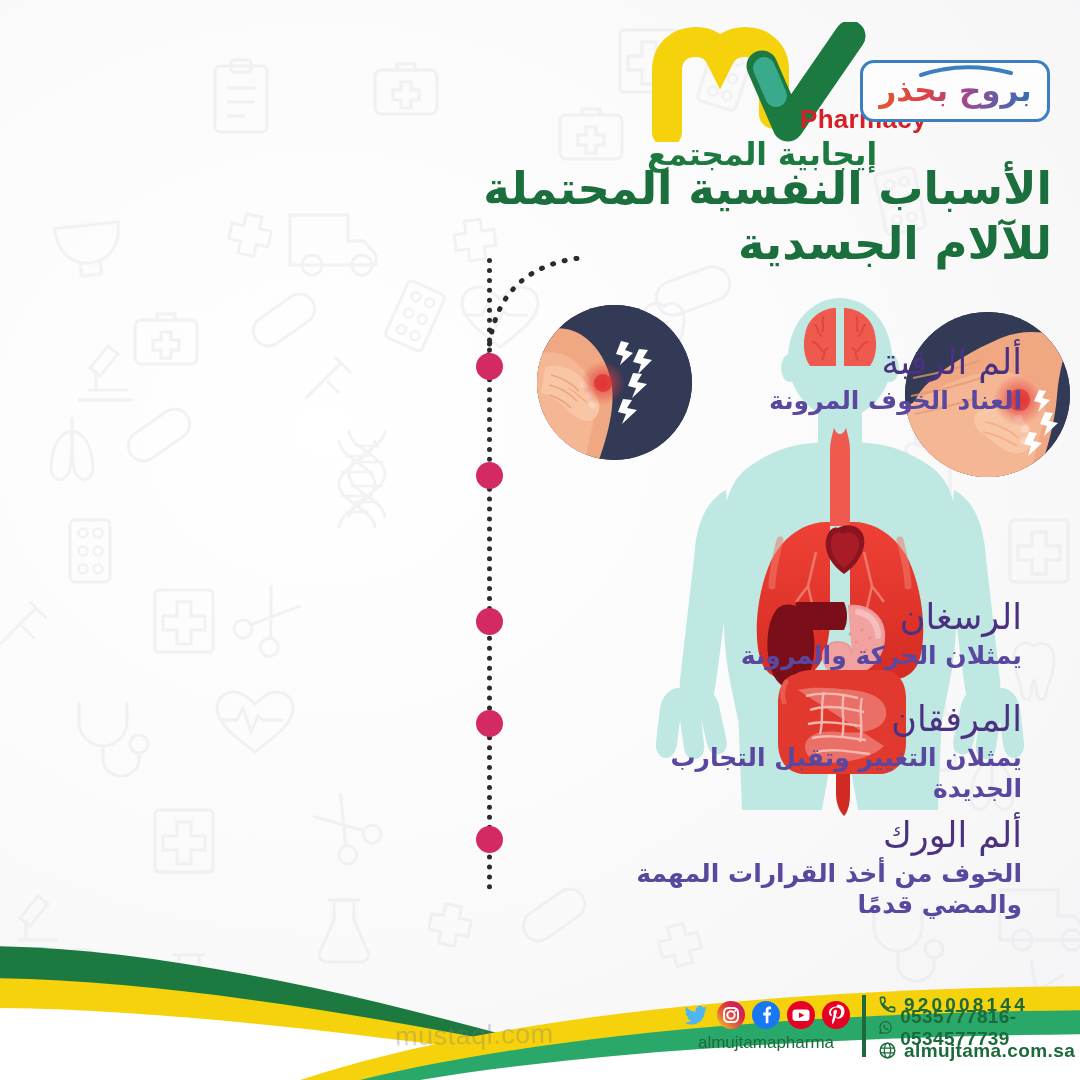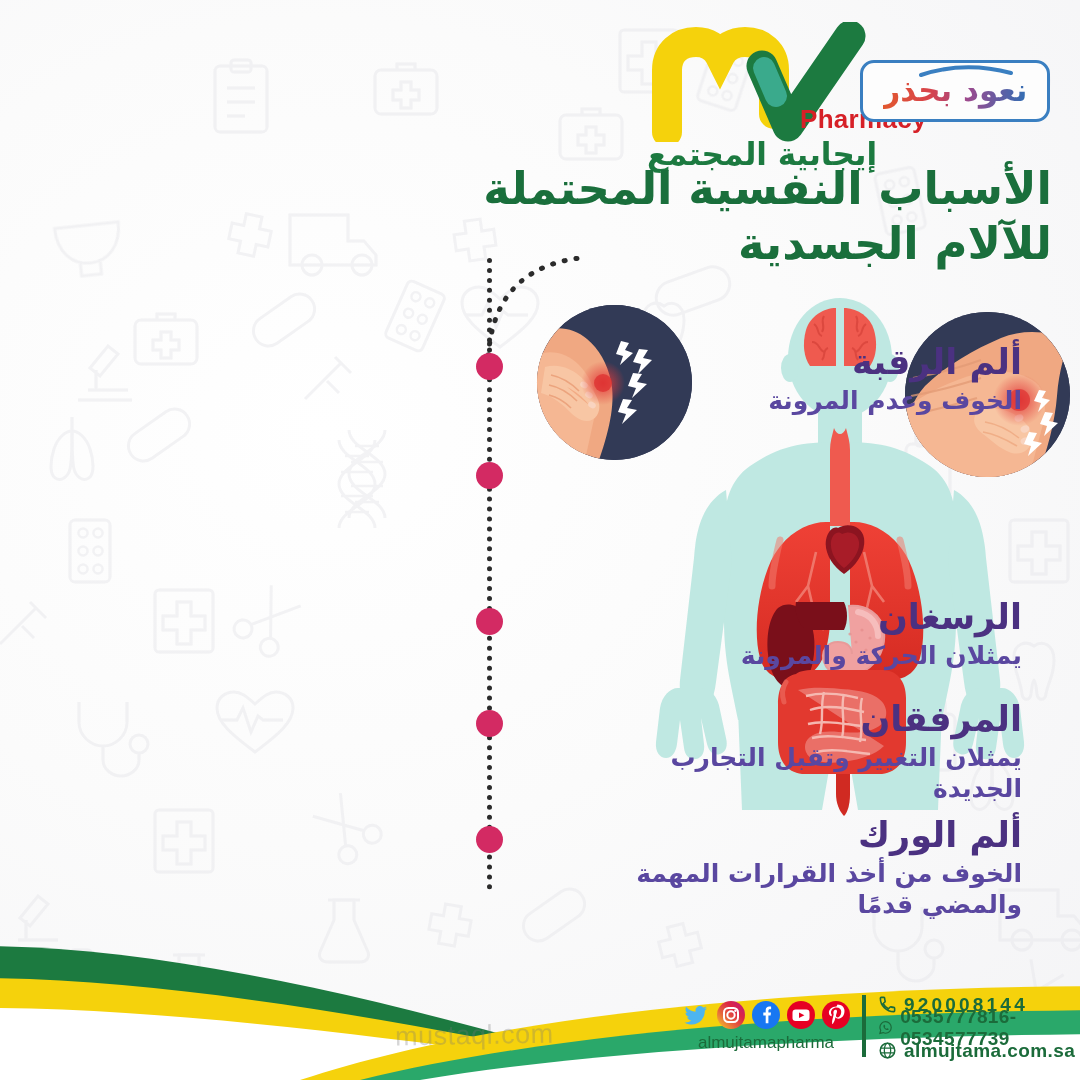--- a/index.html
+++ b/index.html
@@ -87,21 +87,21 @@
     left:476px;
   }
 
   
   .item{
     position:absolute; right:58px;
     width:430px; text-align:right; direction:rtl;
     color:#4b3a87;
   }
   .item .head{
-    font-size:35px; font-weight:bold; color:#4b3181;
+    font-size:35px; font-weight:normal; color:#4b3181;
     line-height:1.16; margin-bottom:2px;
   }
   .item .desc{
     font-size:25px; font-weight:bold; color:#5a47a0;
     line-height:1.26;
   }
 
   
   .figure-wrap{ position:absolute; left:600px; top:290px; width:480px; height:600px; }
 
@@ -314,21 +314,21 @@
       </svg>
       <div class="pharmacy-word">Pharmacy</div>
     </div>
     <div class="logo-sub">إيجابية المجتمع</div>
   </div>
 
   <div class="return-badge">
     <svg width="186" height="58" viewBox="0 0 186 58" style="position:absolute;inset:0;">
       <path d="M60 12 C90 2 120 2 150 10" stroke="#3a7fc1" stroke-width="4" fill="none" stroke-linecap="round"></path>
     </svg>
-    <span class="txt">نعود بحذر</span>
+    <span class="txt">بروح بحذر</span>
   </div>
 
   <div class="title">
     <div>الأسباب النفسية المحتملة</div>
     <div>للآلام الجسدية</div>
   </div>
 
   <div class="figure-wrap">
     <svg viewBox="0 0 480 600" width="480" height="600">
       <defs>
@@ -514,21 +514,21 @@
   <div class="timeline-dots"></div>
 
   <div class="dot" style="top:353px"></div>
   <div class="dot" style="top:462px"></div>
   <div class="dot" style="top:608px"></div>
   <div class="dot" style="top:710px"></div>
   <div class="dot" style="top:826px"></div>
 
   <div class="item" style="top:342px">
     <div class="head">ألم الرقبة</div>
-    <div class="desc">الخوف وعدم المرونة</div>
+    <div class="desc">العناد الخوف المرونة</div>
   </div>
 
   <div class="item" style="top:451px">
   </div>
 
   <div class="item" style="top:699px">
     <div class="head">المرفقان</div>
     <div class="desc">يمثلان التغيير وتقبل التجارب الجديدة</div>
   </div>
 

